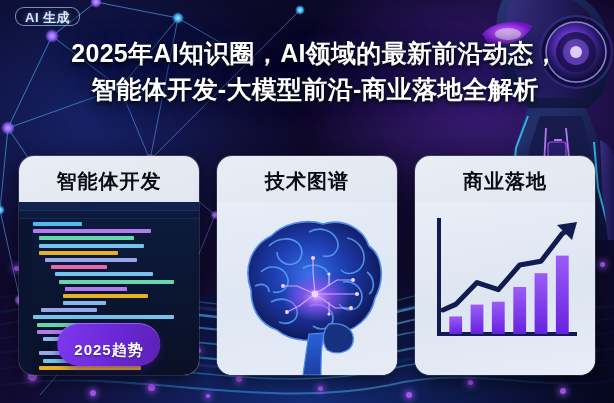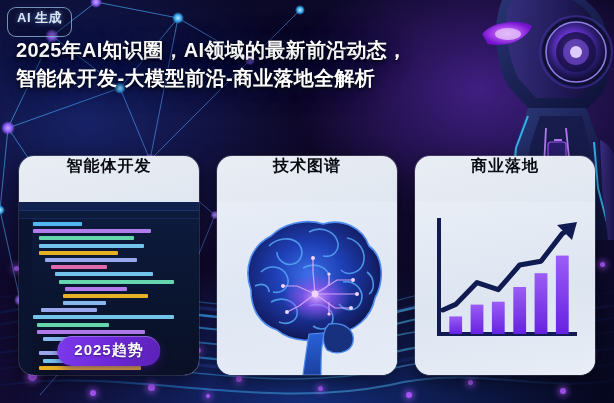--- a/index.html
+++ b/index.html
@@ -28,37 +28,37 @@
   .particles i {
     position:absolute; display:block; border-radius:50%;
     background:#a855f7; box-shadow:0 0 6px 2px rgba(168,85,247,.7);
   }
 
   
   .robot { position:absolute; right:-6px; top:-10px; width:150px; height:250px; opacity:.97; }
 
   
   .ai-badge {
-    position:absolute; left:7px; top:7px;
-    padding:3px 9px 11px;
+    position:absolute; left:15px; top:7px;
+    padding:3px 9px 0;
     border:1.4px solid rgba(150,190,230,.75);
     border-radius:9px;
     color:#dbe7f5; font-size:13px; font-weight:700;
     letter-spacing:.5px; line-height:1.1;
     background:rgba(12,14,40,.30);
     text-shadow:0 0 5px rgba(120,180,255,.6);
     z-index:7;
   }
 
   
   .headline {
     position:absolute; left:16px; right:0; top:36px;
-    z-index:6;
+    text-align:center; z-index:6;
     color:#ffffff;
-    font-size:20px; font-weight:700; line-height:1.42;
+    font-size:25px; font-weight:700; line-height:1.42;
     letter-spacing:.3px;
     text-shadow:
       0 2px 4px rgba(0,0,0,.92),
       0 0 14px rgba(18,24,64,.95),
       0 0 26px rgba(10,14,48,.8);
   }
   .headline .ln { display:block; white-space:nowrap; }
 
   
   .cards {
@@ -70,28 +70,29 @@
     position:relative;
     width:180px; height:219px;
     border-radius:15px;
     overflow:hidden;
     background:linear-gradient(165deg,#e9edf4 0%,#dfe6f0 45%,#eef2f8 100%);
     box-shadow:0 6px 20px rgba(0,0,0,.55), 0 0 0 1px rgba(255,255,255,.18);
     display:flex; flex-direction:column; align-items:center;
   }
   .card-title {
     position:relative; z-index:3;
-    font-size:16px; font-weight:700; color:#0a0a12;
+    margin-top:12px;
+    font-size:20px; font-weight:700; color:#0a0a12;
     letter-spacing:1px; white-space:nowrap;
   }
   .card-art { position:absolute; left:0; right:0; top:46px; bottom:0; z-index:1; }
   .card-badge {
     position:absolute; bottom:9px; left:50%; transform:translateX(-50%);
     z-index:4;
-    padding:5px 17px 6px;
+    padding:18px 17px 6px;
     border-radius:999px;
     background:linear-gradient(100deg,#7c3aed 0%,#6d28d9 50%,#5b21b6 100%);
     color:#ffffff; font-size:15px; font-weight:700; letter-spacing:1px;
     white-space:nowrap;
     box-shadow:0 3px 9px rgba(60,20,130,.6), inset 0 1px 0 rgba(255,255,255,.28);
     text-shadow:0 1px 2px rgba(0,0,0,.45);
   }
 
   
   .code-art { width:100%; height:100%; background:linear-gradient(180deg,#0d1b3e 0%,#0a1530 55%,#0a1026 100%); position:relative; }

